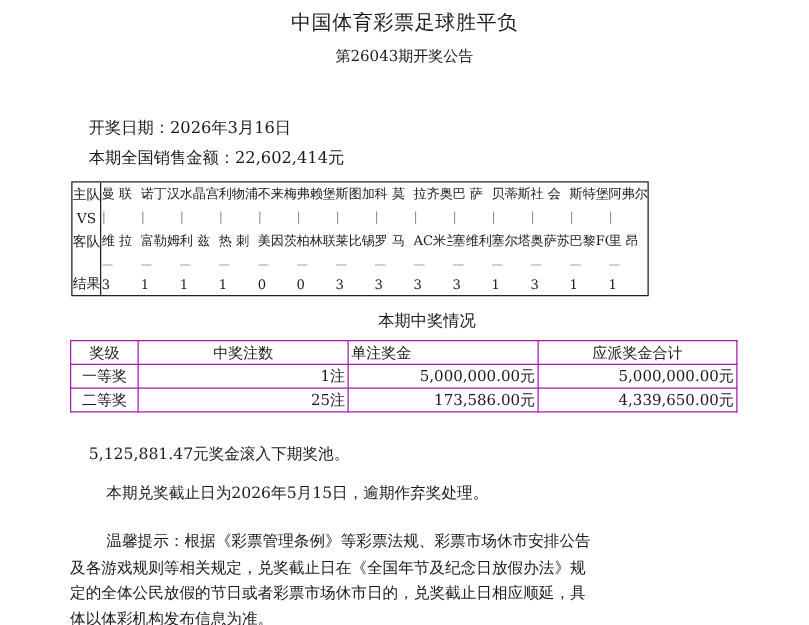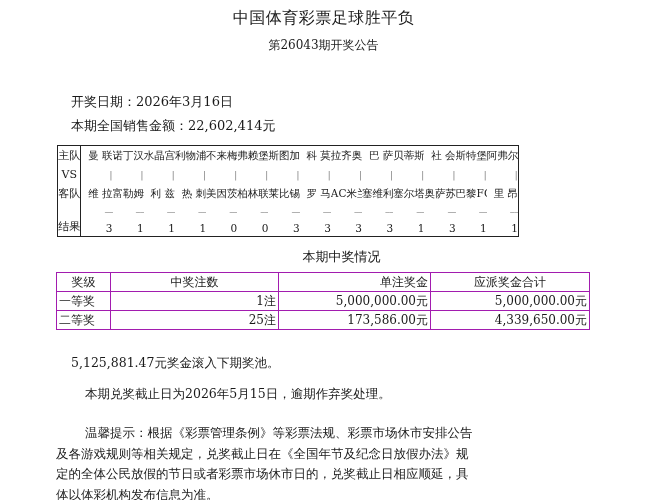--- a/index.html
+++ b/index.html
@@ -58,21 +58,21 @@
     .match-labels .sep-row, .match-col .sep-row { height: 16px; }
     .match-cols {
       flex: 1;
       display: flex;
     }
     .match-col {
       flex: 1;
       display: flex;
       flex-direction: column;
       font-size: 10.5px;
-      text-align: right;
+      text-align: left;
       overflow: hidden;
     }
     .vs-bar {
       color: #888;
       font-size: 10px;
     }
     .dash {
       color: #999;
       font-size: 9px;
       letter-spacing: -1px;
@@ -98,21 +98,21 @@
       height: 18px;
       padding: 0 2px;
       font-weight: normal;
       white-space: nowrap;
     }
     .prize-table th { text-align: center; }
     .col-level { width: 49px; text-align: center; }
     .col-count { width: 163px; text-align: right; margin-left: 21px; }
     .col-unit { width: 147px; text-align: right; }
     .col-total { width: 154px; text-align: right; }
-    .prize-table td.col-level { text-align: left; }
+    .prize-table td.col-level { text-align: center; }
 
     .rollover { left: 71px; top: 355px; font-size: 12.5px; }
     .deadline { left: 85px; top: 386px; font-size: 12.5px; }
     .notice {
       left: 56px; top: 412px; width: 420px;
       font-size: 12.5px;
       line-height: 20.5px;
       text-indent: 29px;
       margin-top: 11px;
     }
@@ -236,21 +236,21 @@
   </div>
 </div>
 
 <div class="abs section-title">本期中奖情况</div>
 
 <table class="abs prize-table">
   <tbody>
       <tr>
     <th class="col-level">奖级</th>
     <th class="col-count" style="text-align:center">中奖注数</th>
-    <th class="col-unit" style="text-align:right">单注奖金</th>
+    <th class="col-unit" style="text-align:left">单注奖金</th>
     <th class="col-total" style="text-align:center">应派奖金合计</th>
   </tr>
   <tr>
     <td class="col-level">一等奖</td>
     <td class="col-count">1注</td>
     <td class="col-unit">5,000,000.00元</td>
     <td class="col-total">5,000,000.00元</td>
   </tr>
   <tr>
     <td class="col-level">二等奖</td>

